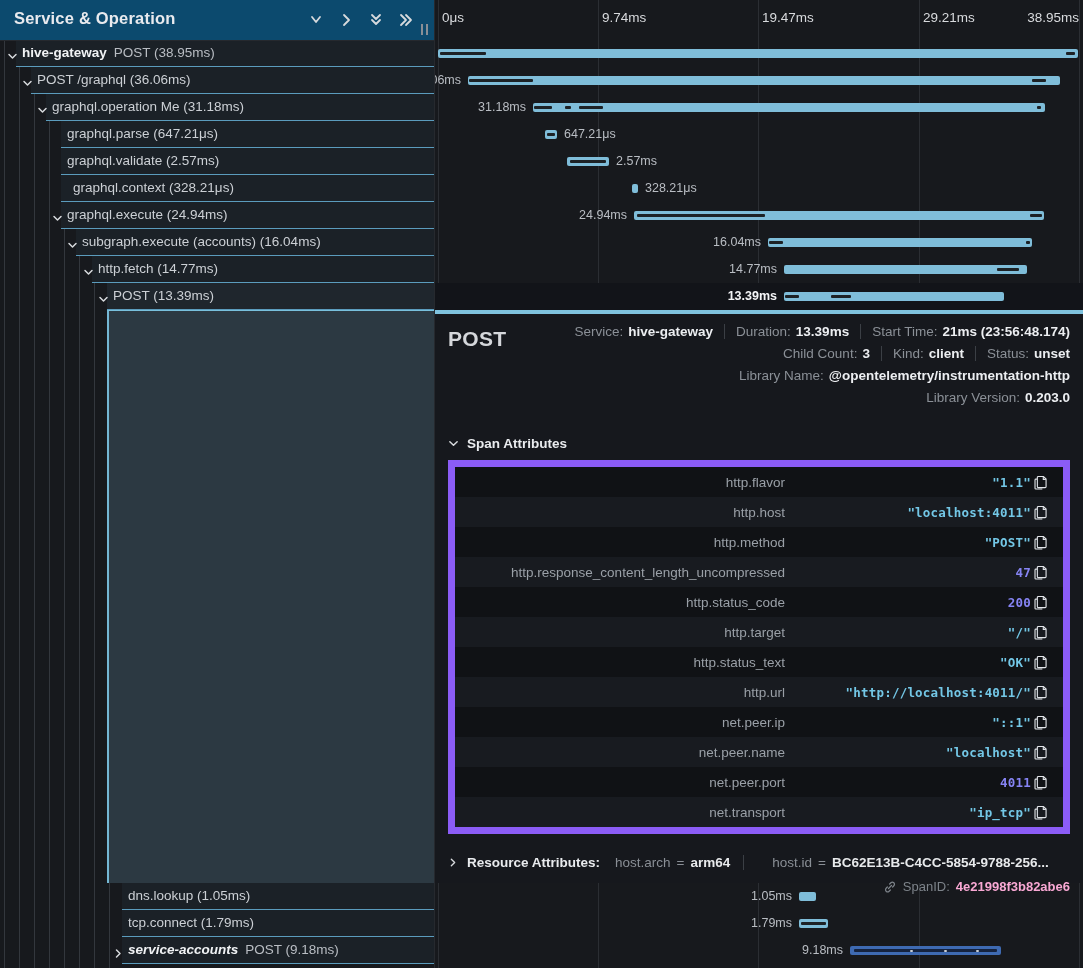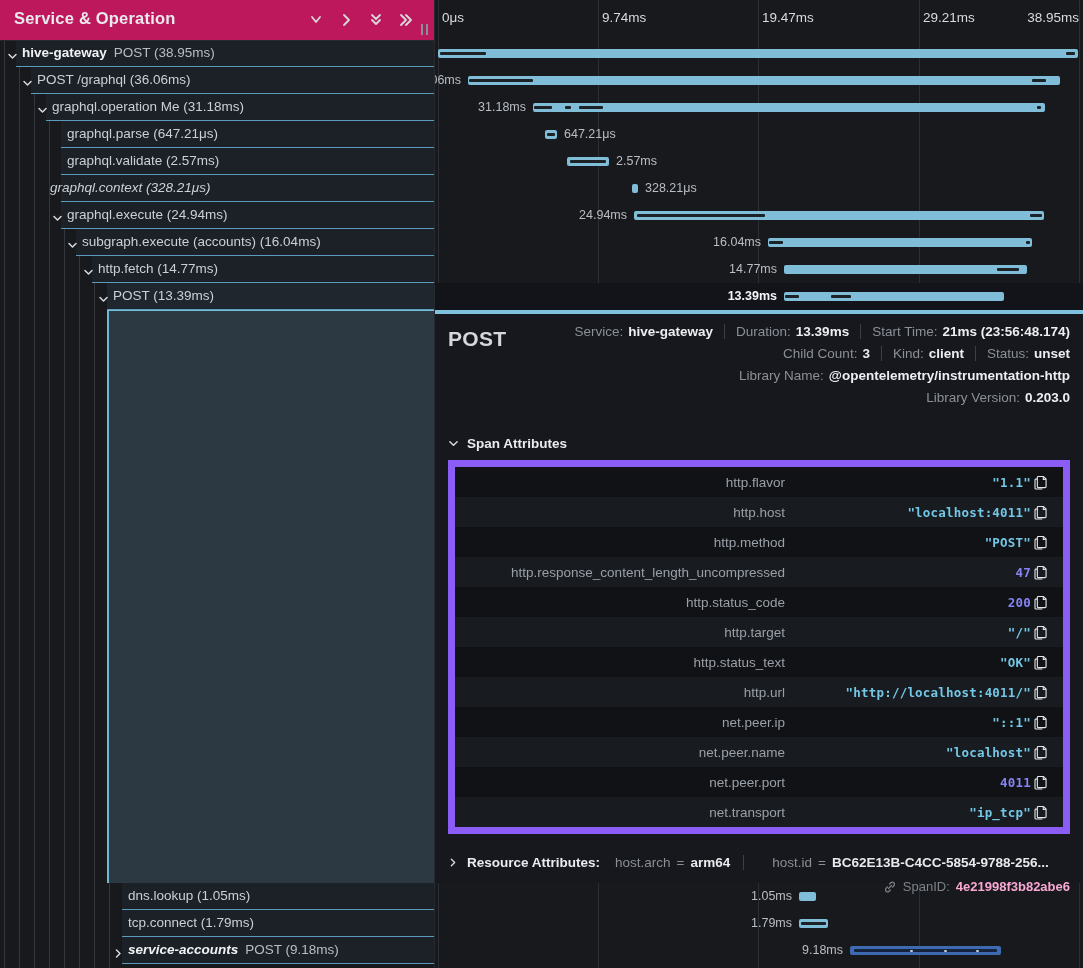--- a/index.html
+++ b/index.html
@@ -2,21 +2,21 @@
 <html><head>
 <meta charset="utf-8">
 <style>
   html,body{margin:0;padding:0;background:#0e1013;}
   .app{position:relative;width:1083px;height:968px;background:#17191d;overflow:hidden;
        font-family:"Liberation Sans",sans-serif;color:#ccd0d5;}
   
   .left{position:absolute;left:0;top:0;width:434px;height:100%;}
   .guides{position:absolute;left:0;top:40px;bottom:0;width:119px;
           background:repeating-linear-gradient(90deg,transparent 0 4px,#33373d 4px 5px,transparent 5px 15px);}
-  .lh{position:absolute;top:0;left:0;width:434px;height:40px;background:#be185d;border-bottom:1px solid #26292e;z-index:2;}
+  .lh{position:absolute;top:0;left:0;width:434px;height:40px;background:#0c4a6e;border-bottom:1px solid #26292e;z-index:2;}
   .lh-title{position:absolute;left:14px;top:9px;font-size:16.5px;font-weight:700;color:#e9eaee;letter-spacing:.2px;}
   .hicon{position:absolute;top:13px;width:16px;height:14px;cursor:pointer;}
   .lh-handle{position:absolute;left:421px;top:24px;height:11px;width:3px;
              border-left:2px solid #8a8f96;border-right:2px solid #8a8f96;cursor:col-resize;}
   .rows{position:absolute;left:0;width:434px;z-index:1;}
   .trow{position:absolute;left:0;height:27px;width:434px;overflow:hidden;cursor:pointer;}
   .trow .fill{position:absolute;top:0;bottom:0;right:0;background:#1b2127;border-bottom:1px solid #5b9cbd;box-sizing:border-box;}
   .trow.sel .fill{background:#1f262d;}
   .tx{position:absolute;top:5px;font-size:13.5px;color:#ccd0d5;white-space:nowrap;}
   .tx .svc{font-weight:700;color:#f0f2f4;}
@@ -128,21 +128,21 @@
         <div class="trow" style="top: 81px;">
           <div class="fill" style="left: 61px;"></div>
           <span class="tx" style="left: 67px;">graphql.parse (647.21μs)</span>
         </div>
         <div class="trow" style="top: 108px;">
           <div class="fill" style="left: 61px;"></div>
           <span class="tx" style="left: 67px;">graphql.validate (2.57ms)</span>
         </div>
         <div class="trow" style="top: 135px;">
           <div class="fill" style="left: 61px;"></div>
-          <span class="tx" style="left: 50px; font-style: italic;">graphql.context (328.21μs)</span>
+          <span class="tx" style="left: 73px;">graphql.context (328.21μs)</span>
         </div>
         <div class="trow" style="top: 162px;">
           <div class="fill" style="left: 61px;"></div>
           <span class="tchev" style="left: 52px;"><svg width="11" height="11" viewBox="0 0 11 11">
               <polyline points="2,3.5 5.5,7 9,3.5" fill="none" stroke="#d7dadd" stroke-width="1.5" stroke-linecap="round" stroke-linejoin="round"></polyline>
             </svg></span>
           <span class="tx" style="left: 67px;">graphql.execute (24.94ms)</span>
         </div>
         <div class="trow" style="top: 189px;">
           <div class="fill" style="left: 76px;"></div>

